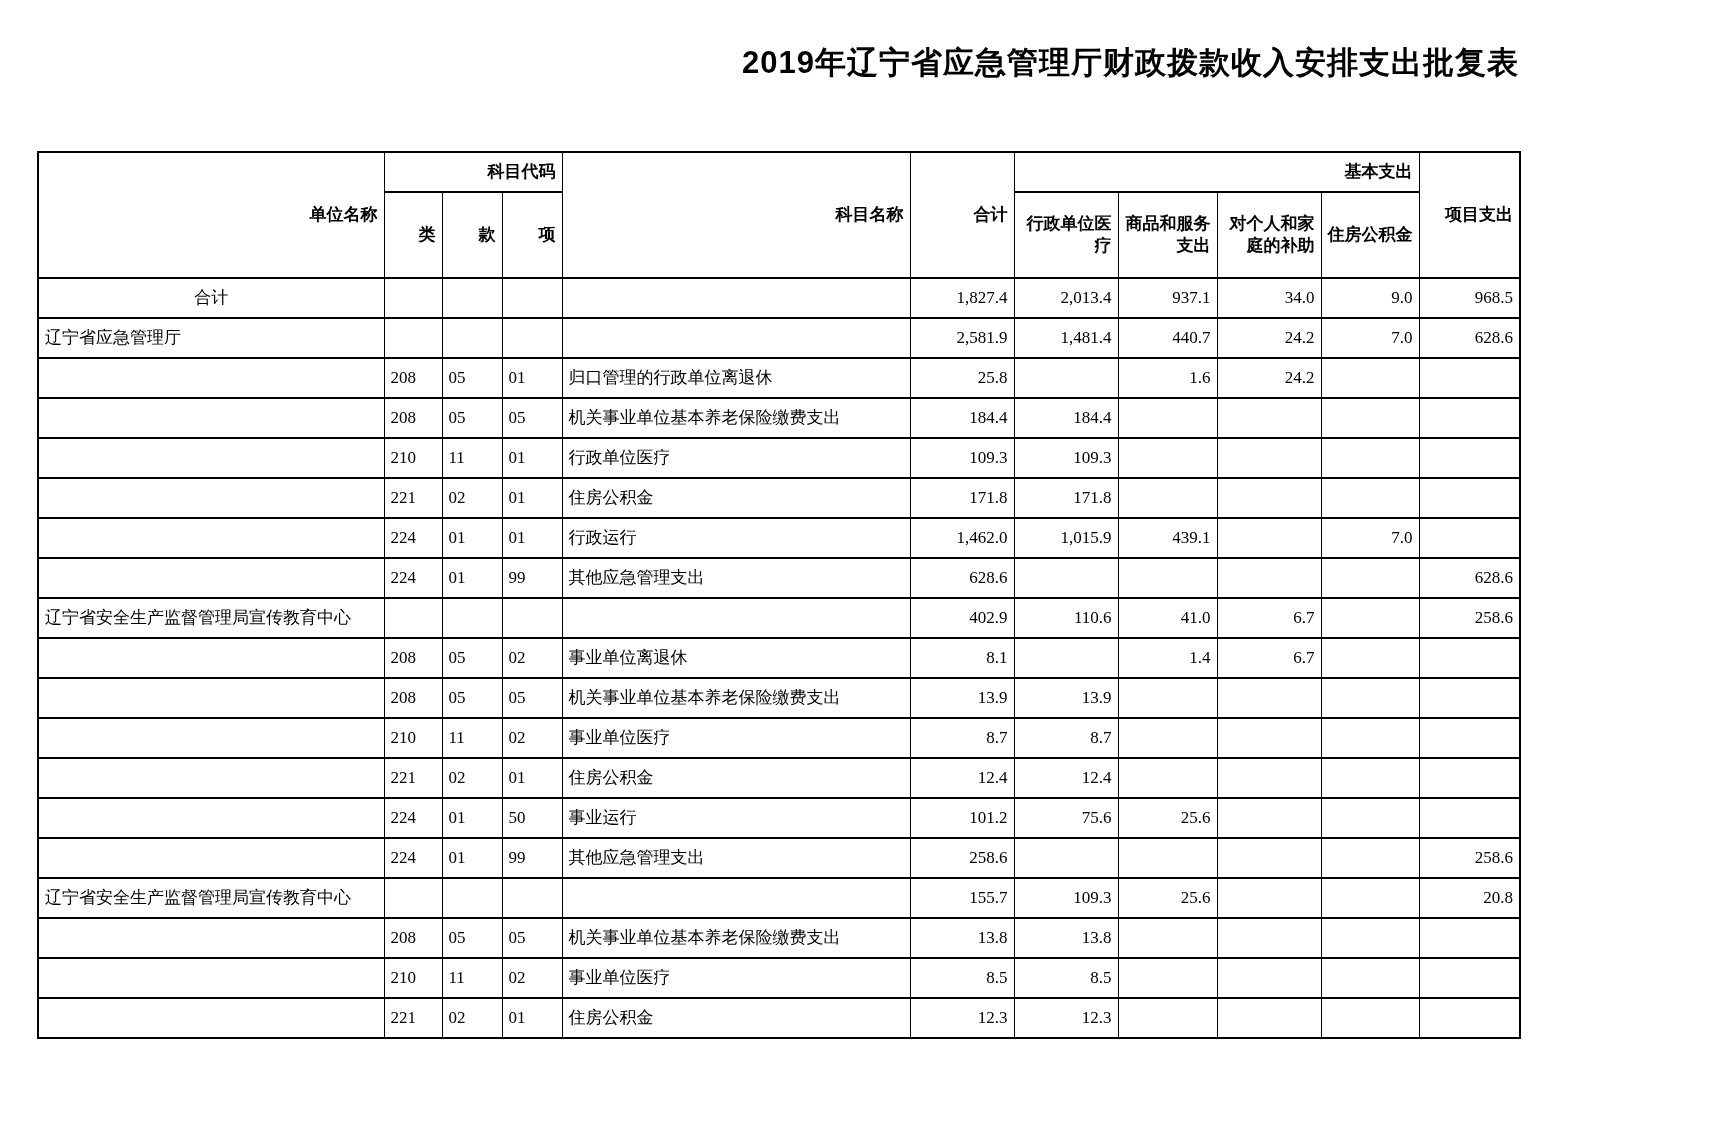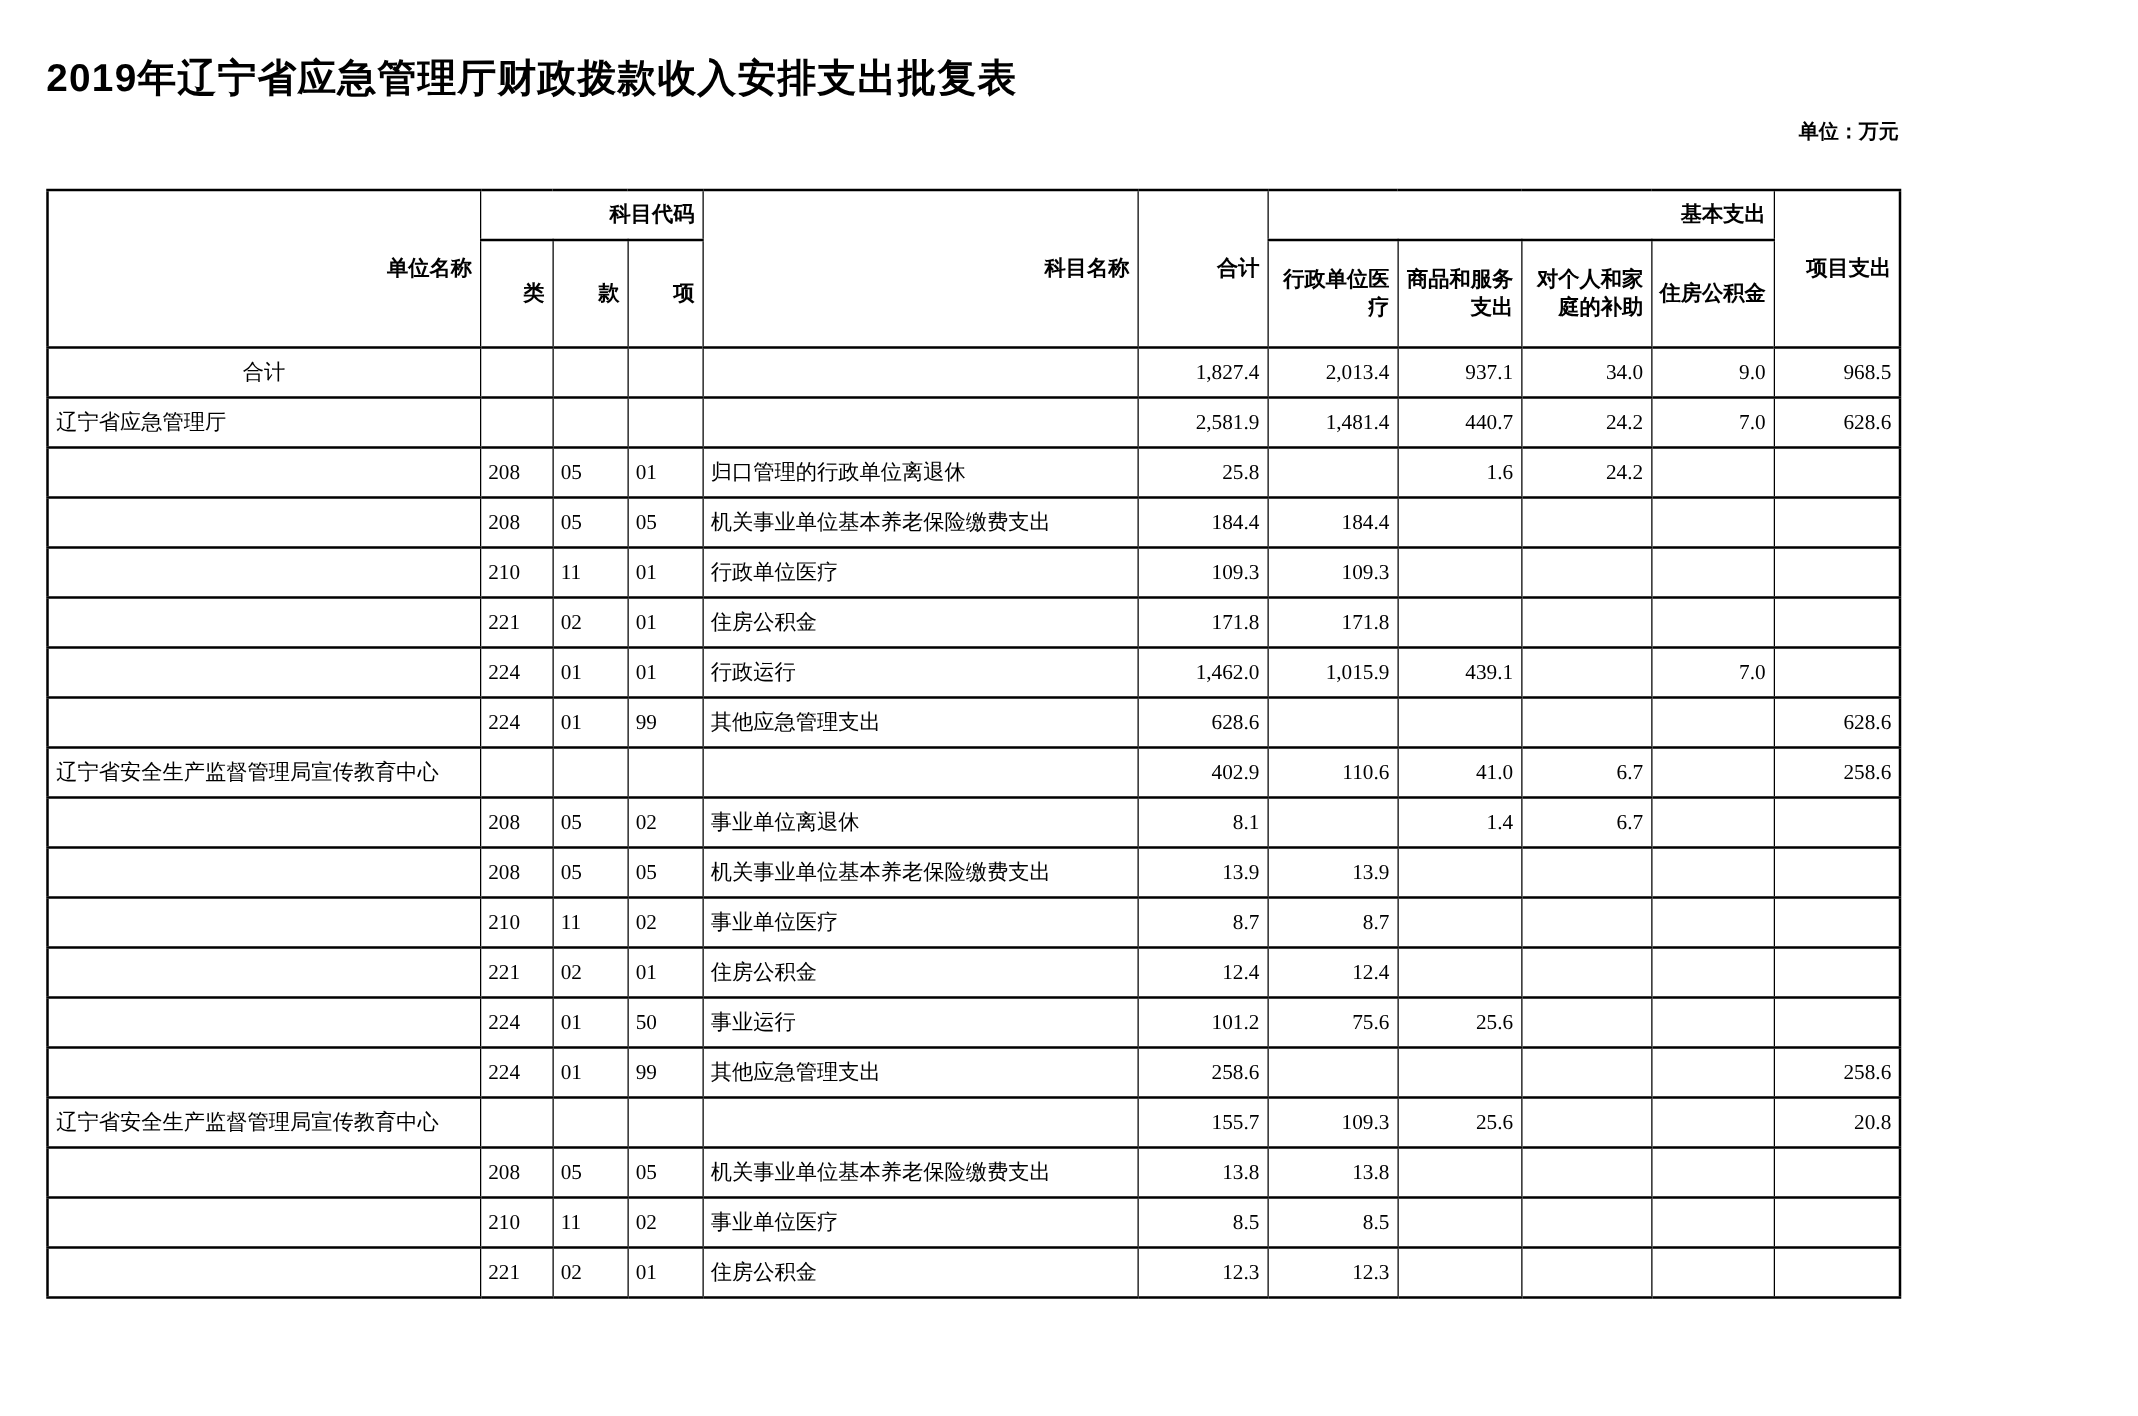--- a/index.html
+++ b/index.html
@@ -5,21 +5,21 @@
   html,body { margin:0; padding:0; background:#ffffff; }
   body {
     width:1710px; height:1133px; overflow:hidden;
     font-family:"Liberation Serif","DejaVu Serif",serif;
     color:#000;
   }
   .sheet { position:relative; width:1710px; height:1133px; background:#fff; }
 
   .title {
     position:absolute; left:37px; top:42px; width:1482px;
-    text-align:left; font-weight:bold; font-size:31px; letter-spacing:1px;
+    text-align:right; font-weight:bold; font-size:31px; letter-spacing:1px;
     font-family:"Liberation Sans","DejaVu Sans",sans-serif;
   }
   .corner-labels {
     position:absolute; left:37px; top:93px; width:1482px;
     text-align:right; font-weight:bold; font-size:16px; line-height:26px;
     font-family:"Liberation Serif","DejaVu Serif",serif;
   }
 
   table.budget {
     position:absolute; left:37px; top:151px; width:1482px;
@@ -46,21 +46,20 @@
   td.t-right  { text-align:right; }
 </style>
 </head>
 <body>
 
 <div class="sheet">
 
   <div class="title">2019年辽宁省应急管理厅财政拨款收入安排支出批复表</div>
 
   <div class="corner-labels">
-    <div>单位：万元</div>
   </div>
 
   <table class="budget">
     <colgroup>
       <col style="width:346px">
       <col style="width:58px">
       <col style="width:60px">
       <col style="width:60px">
       <col style="width:348px">
       <col style="width:104px">

